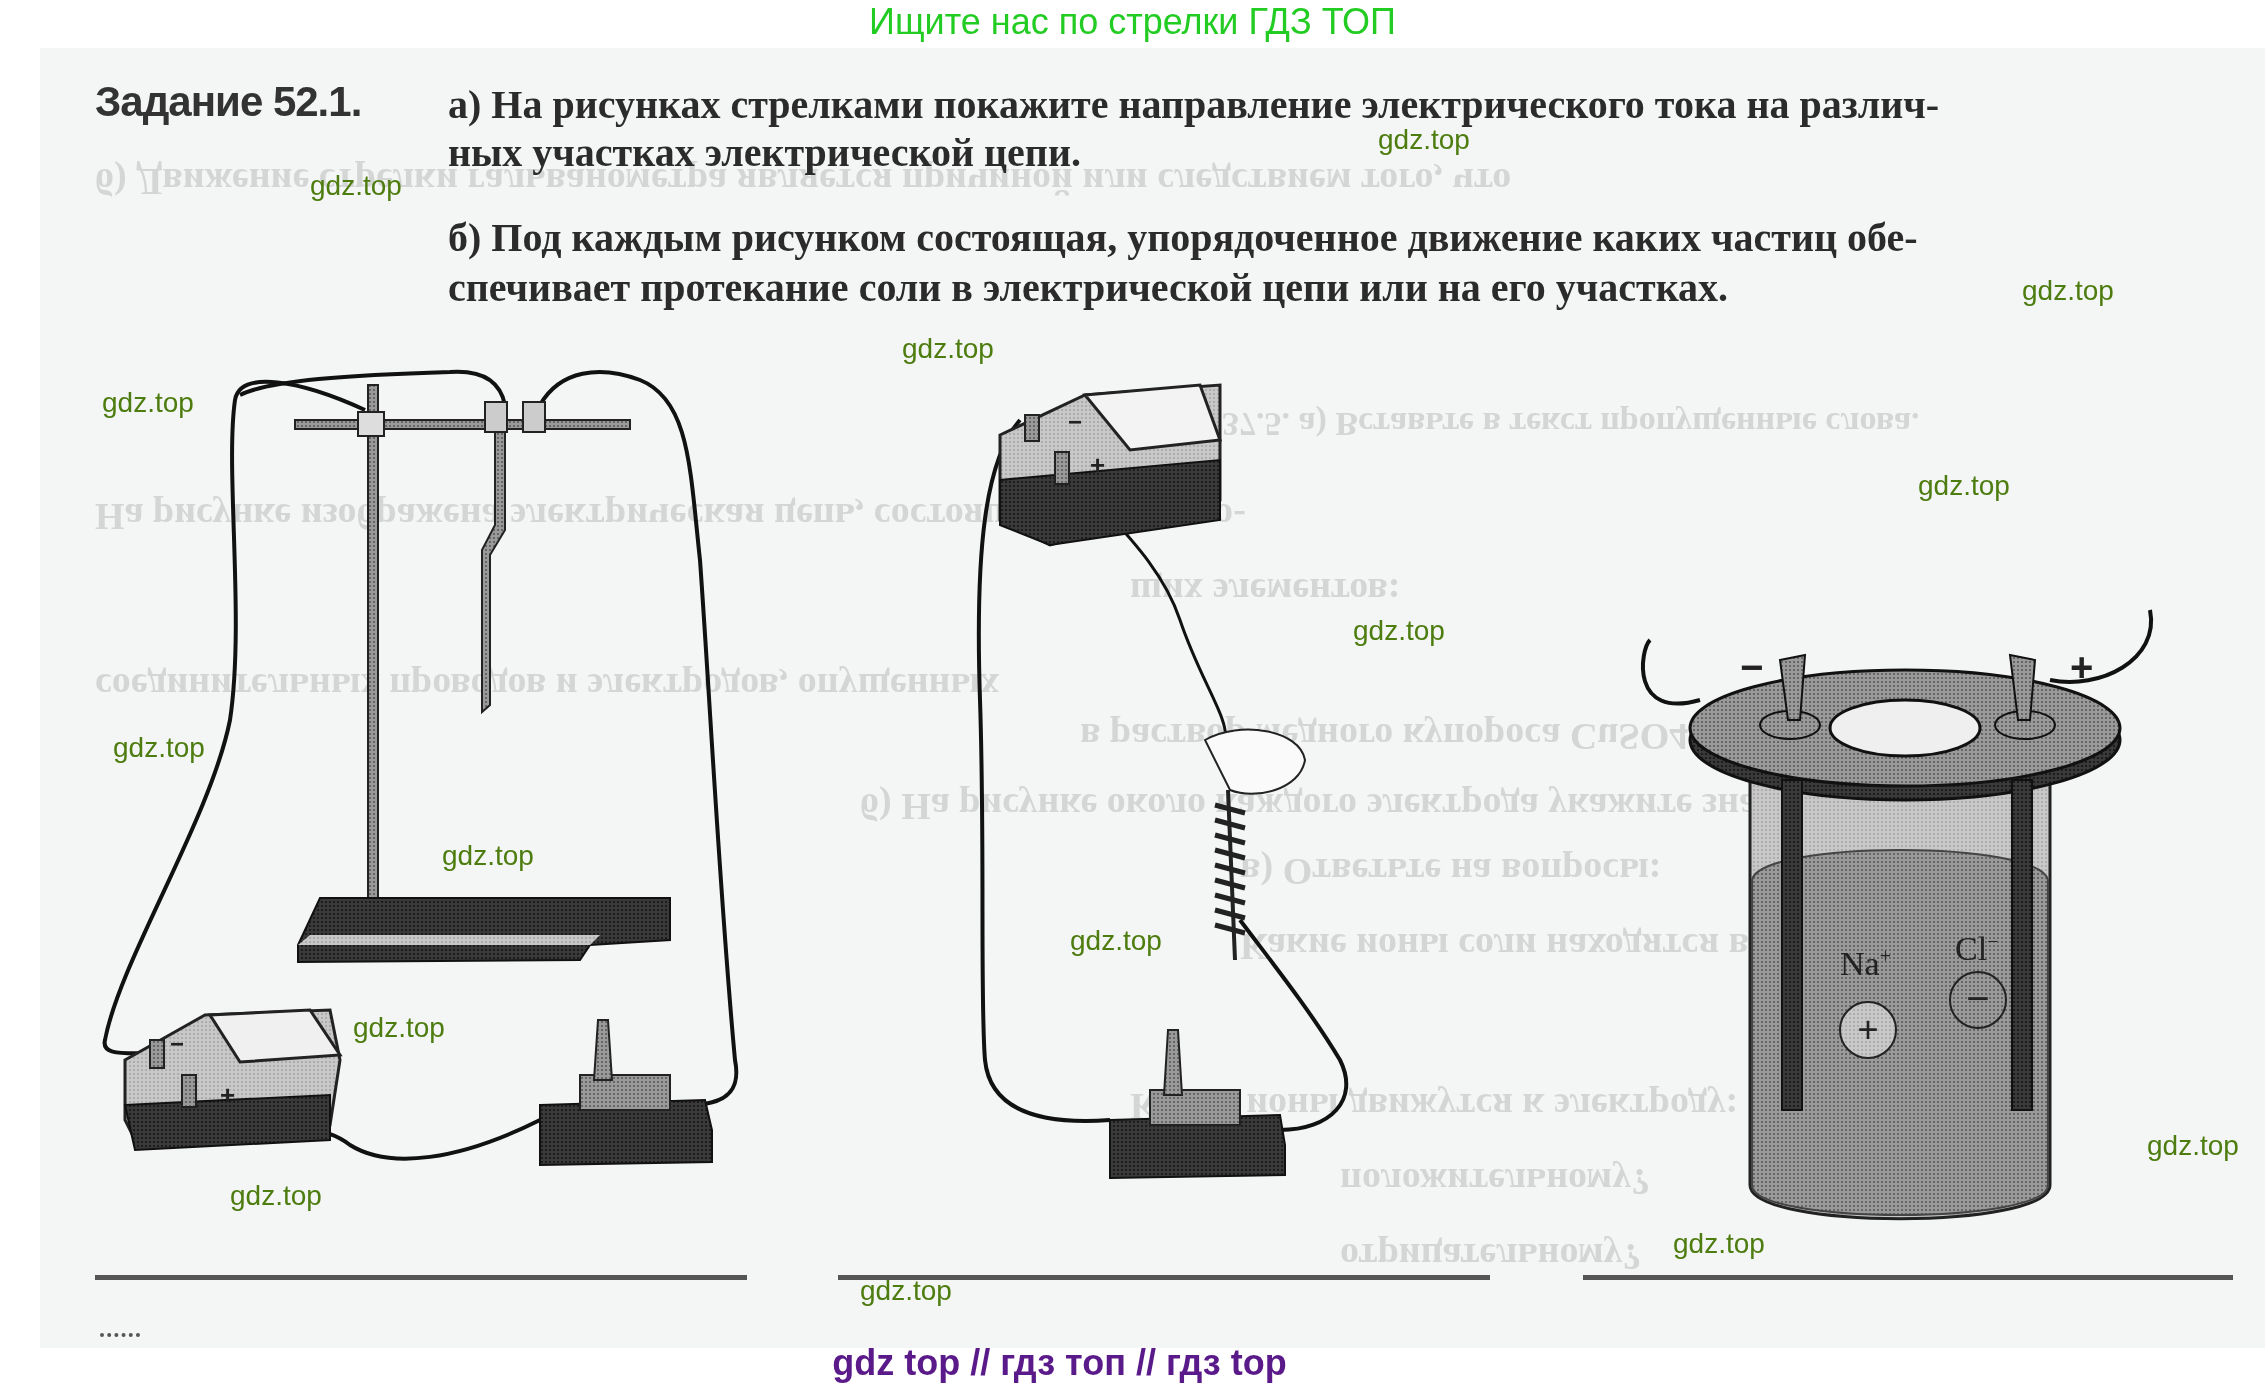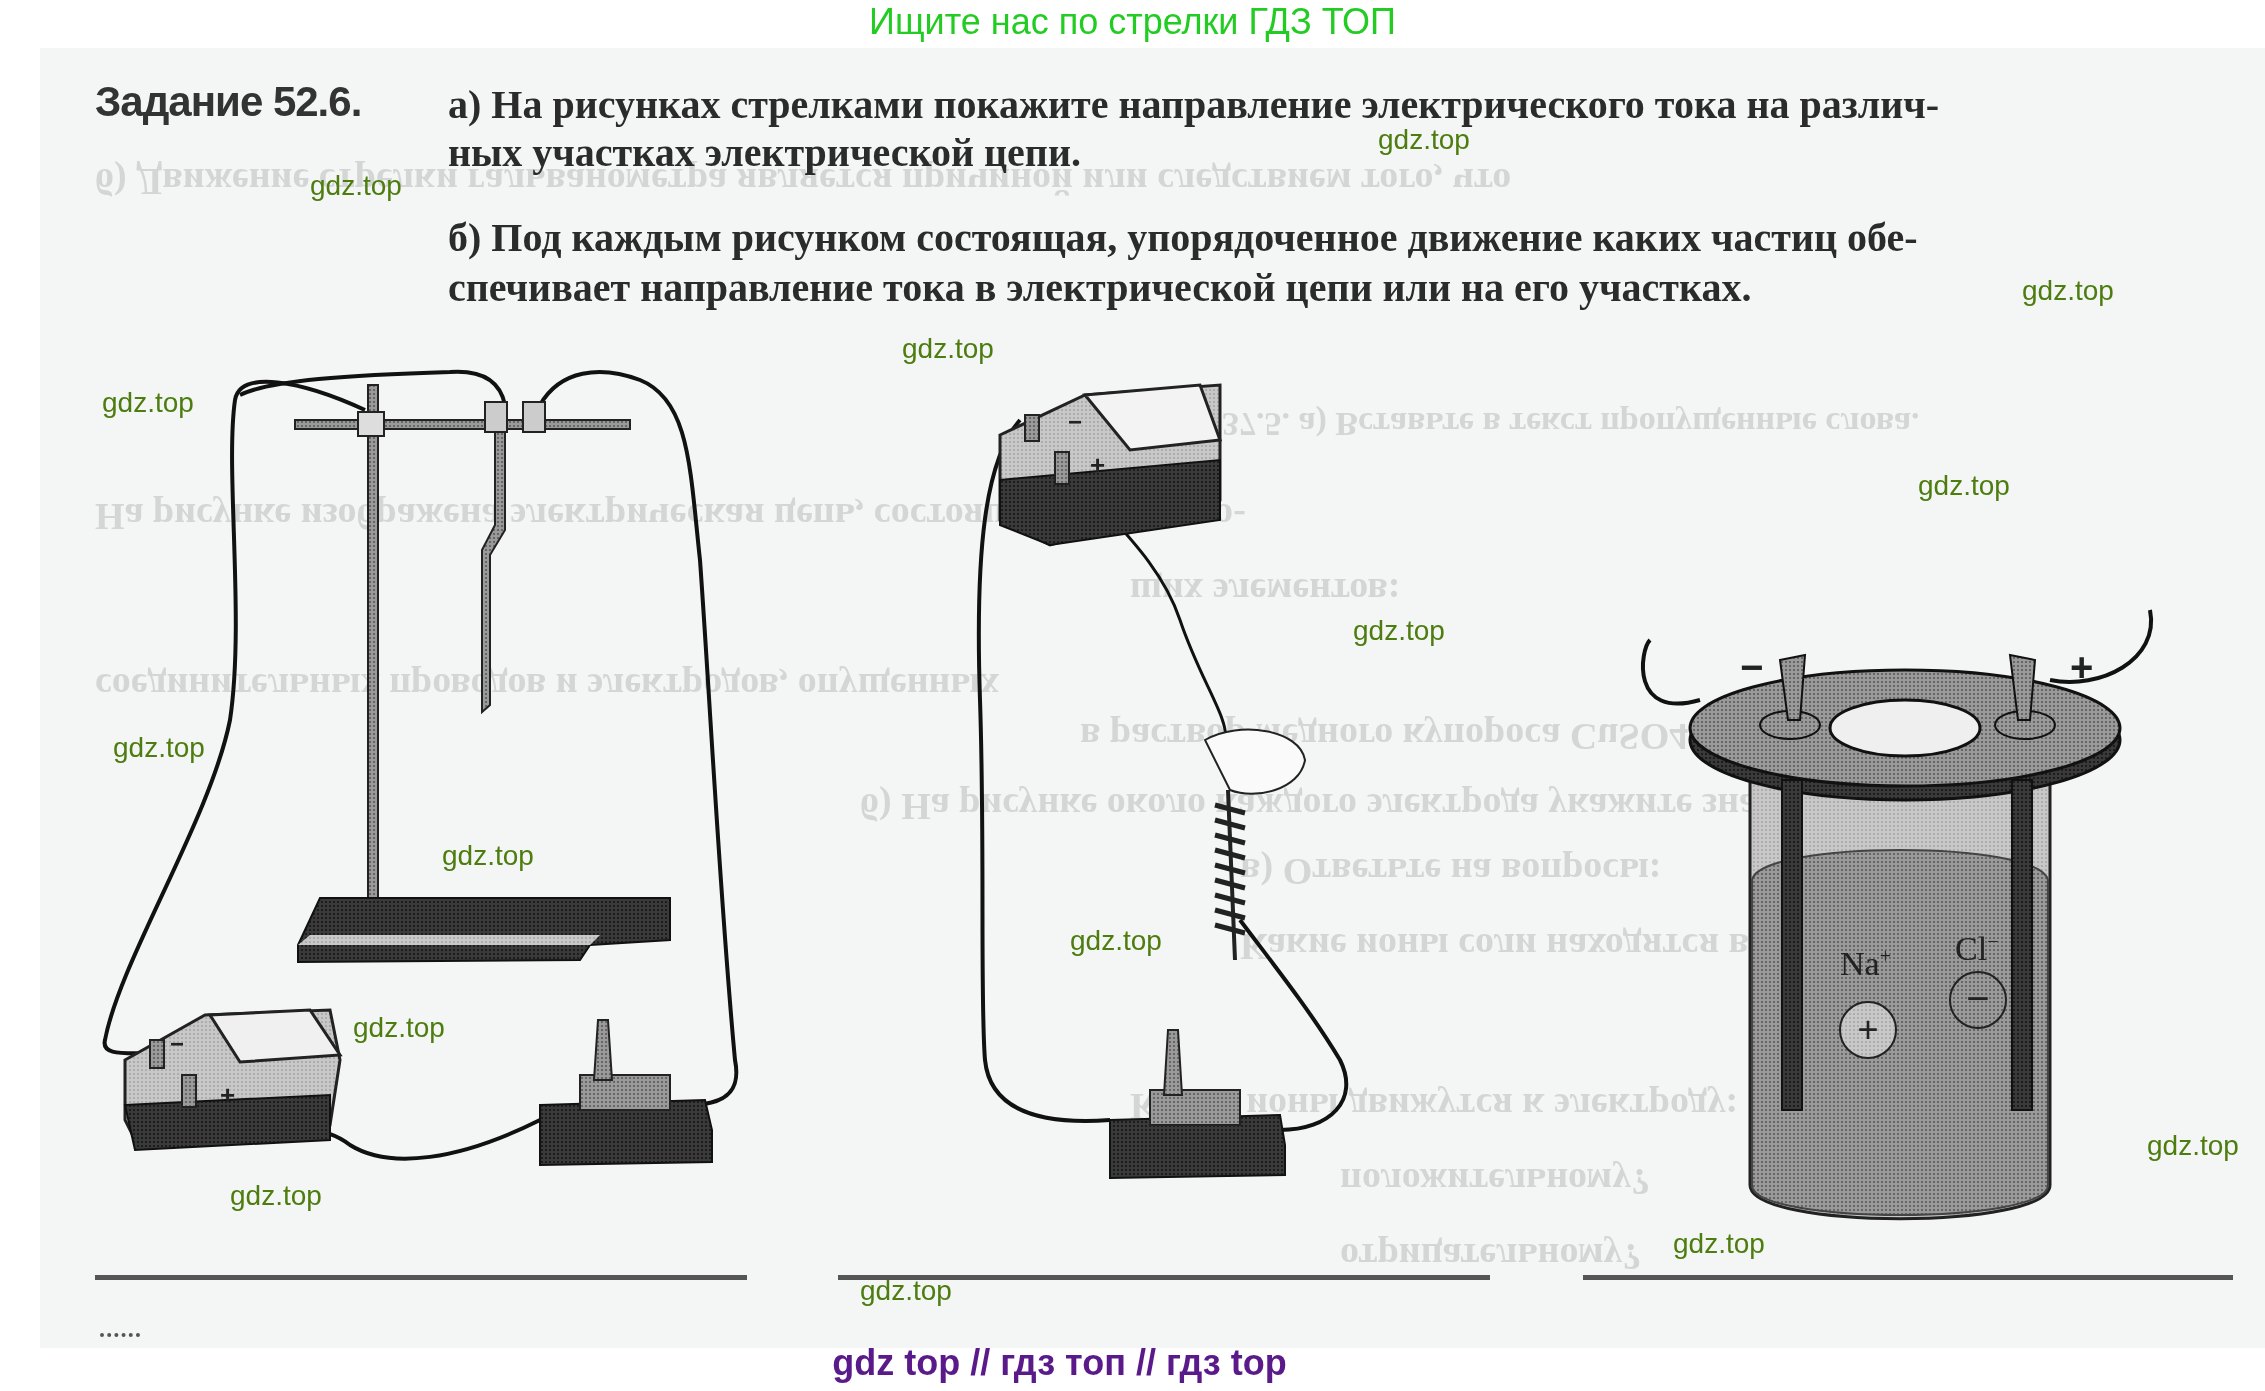--- a/index.html
+++ b/index.html
@@ -28,25 +28,25 @@
 <div class="ghost" style="left:1130px;top:570px;">щих элементов:</div>
 <div class="ghost" style="left:95px;top:665px;">соединительных проводов и электродов, опущенных</div>
 <div class="ghost" style="left:1080px;top:715px;">в раствор медного купороса CuSO4.</div>
 <div class="ghost" style="left:860px;top:785px;">б) На рисунке около каждого электрода укажите знак заряда на нём.</div>
 <div class="ghost" style="left:1240px;top:850px;">в) Ответьте на вопросы:</div>
 <div class="ghost" style="left:1240px;top:925px;">Какие ионы соли находятся в растворе?</div>
 <div class="ghost" style="left:1130px;top:1085px;">Какие ионы движутся к электроду:</div>
 <div class="ghost" style="left:1340px;top:1160px;">положительному?</div>
 <div class="ghost" style="left:1340px;top:1235px;">отрицательному?</div>
 
-<div class="task-num">Задание 52.6.</div>
+<div class="task-num">Задание 52.1.</div>
 <div class="task" style="left:412px;top:80px;">а) На рисунках стрелками покажите направление электрического тока на различ-</div>
 <div class="task" style="left:412px;top:128px;">ных участках электрической цепи.</div>
 <div class="task" style="left:412px;top:213px;">б) Под каждым рисунком состоящая, упорядоченное движение каких частиц обе-</div>
-<div class="task" style="left:412px;top:263px;">спечивает направление тока в электрической цепи или на его участках.</div>
+<div class="task" style="left:412px;top:263px;">спечивает протекание соли в электрической цепи или на его участках.</div>
 
 <svg width="2265" height="1391" style="position:absolute;left:0;top:0;" xmlns="http://www.w3.org/2000/svg">
   <defs>
     <pattern id="dots" width="4" height="4" patternUnits="userSpaceOnUse">
       <rect width="4" height="4" fill="#9a9a9a"></rect>
       <circle cx="2" cy="2" r="1" fill="#555"></circle>
     </pattern>
     <pattern id="dotsLight" width="4" height="4" patternUnits="userSpaceOnUse">
       <rect width="4" height="4" fill="#c8c8c8"></rect>
       <circle cx="2" cy="2" r="0.8" fill="#888"></circle>

